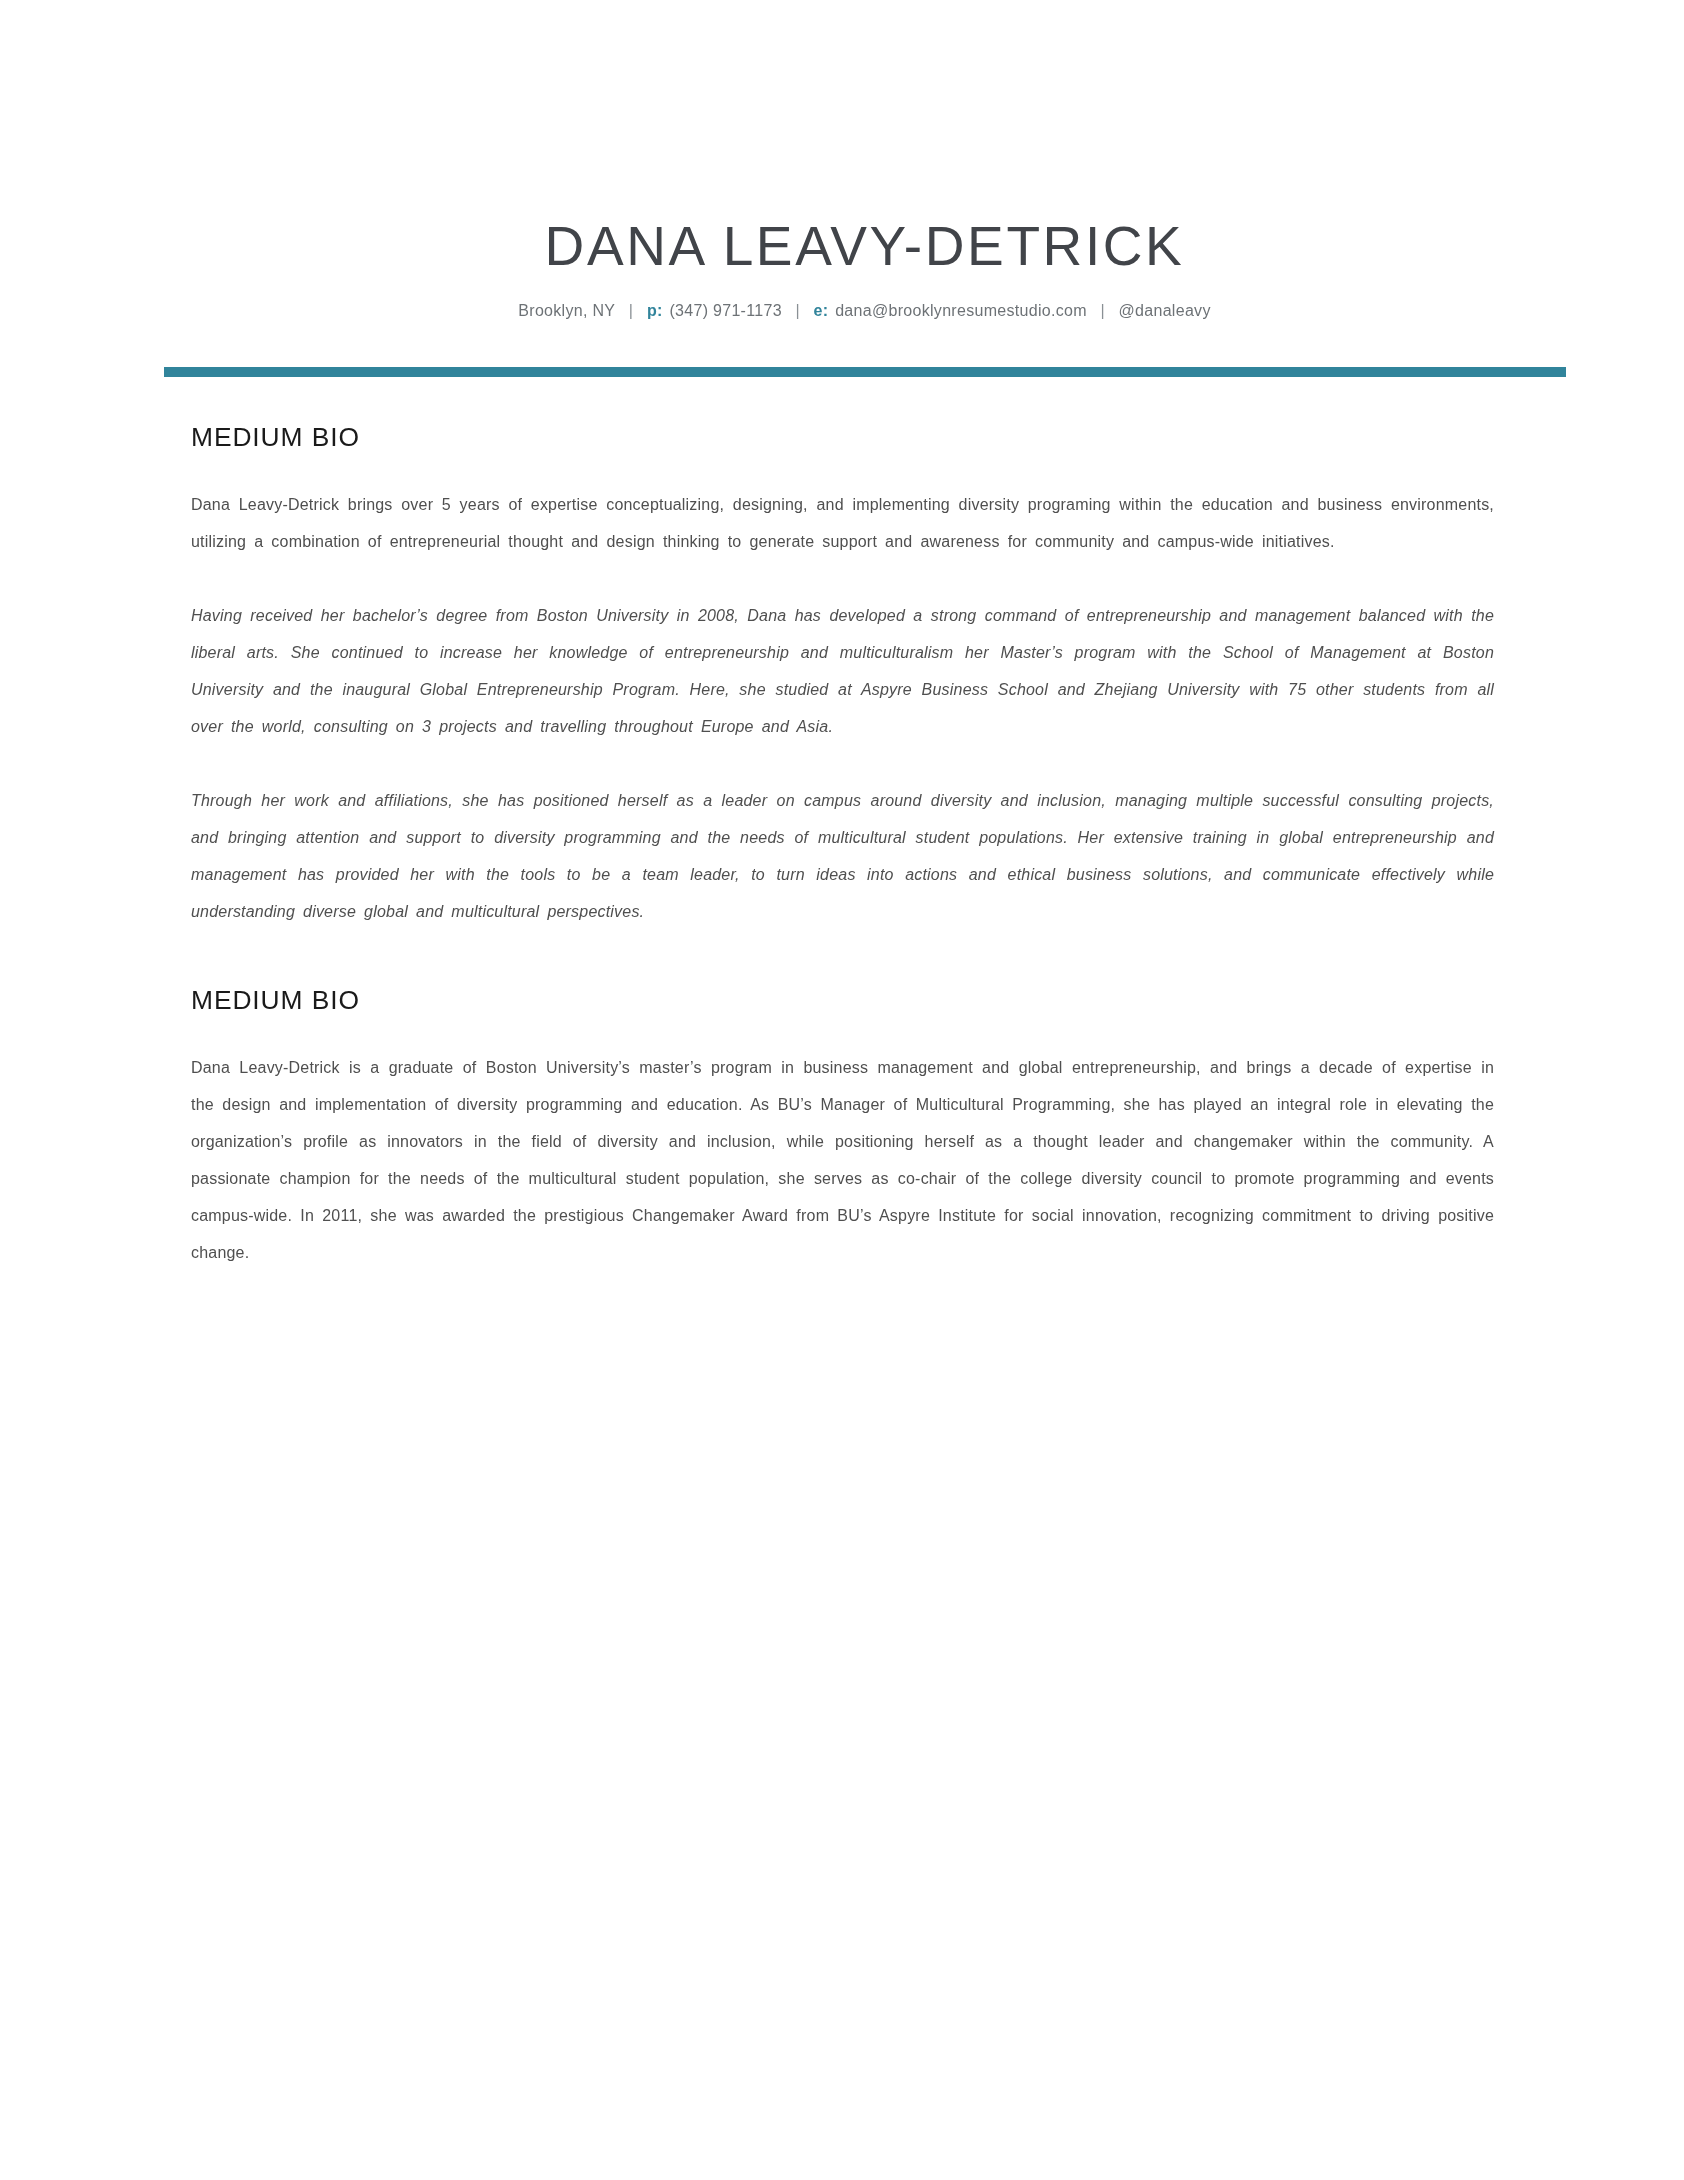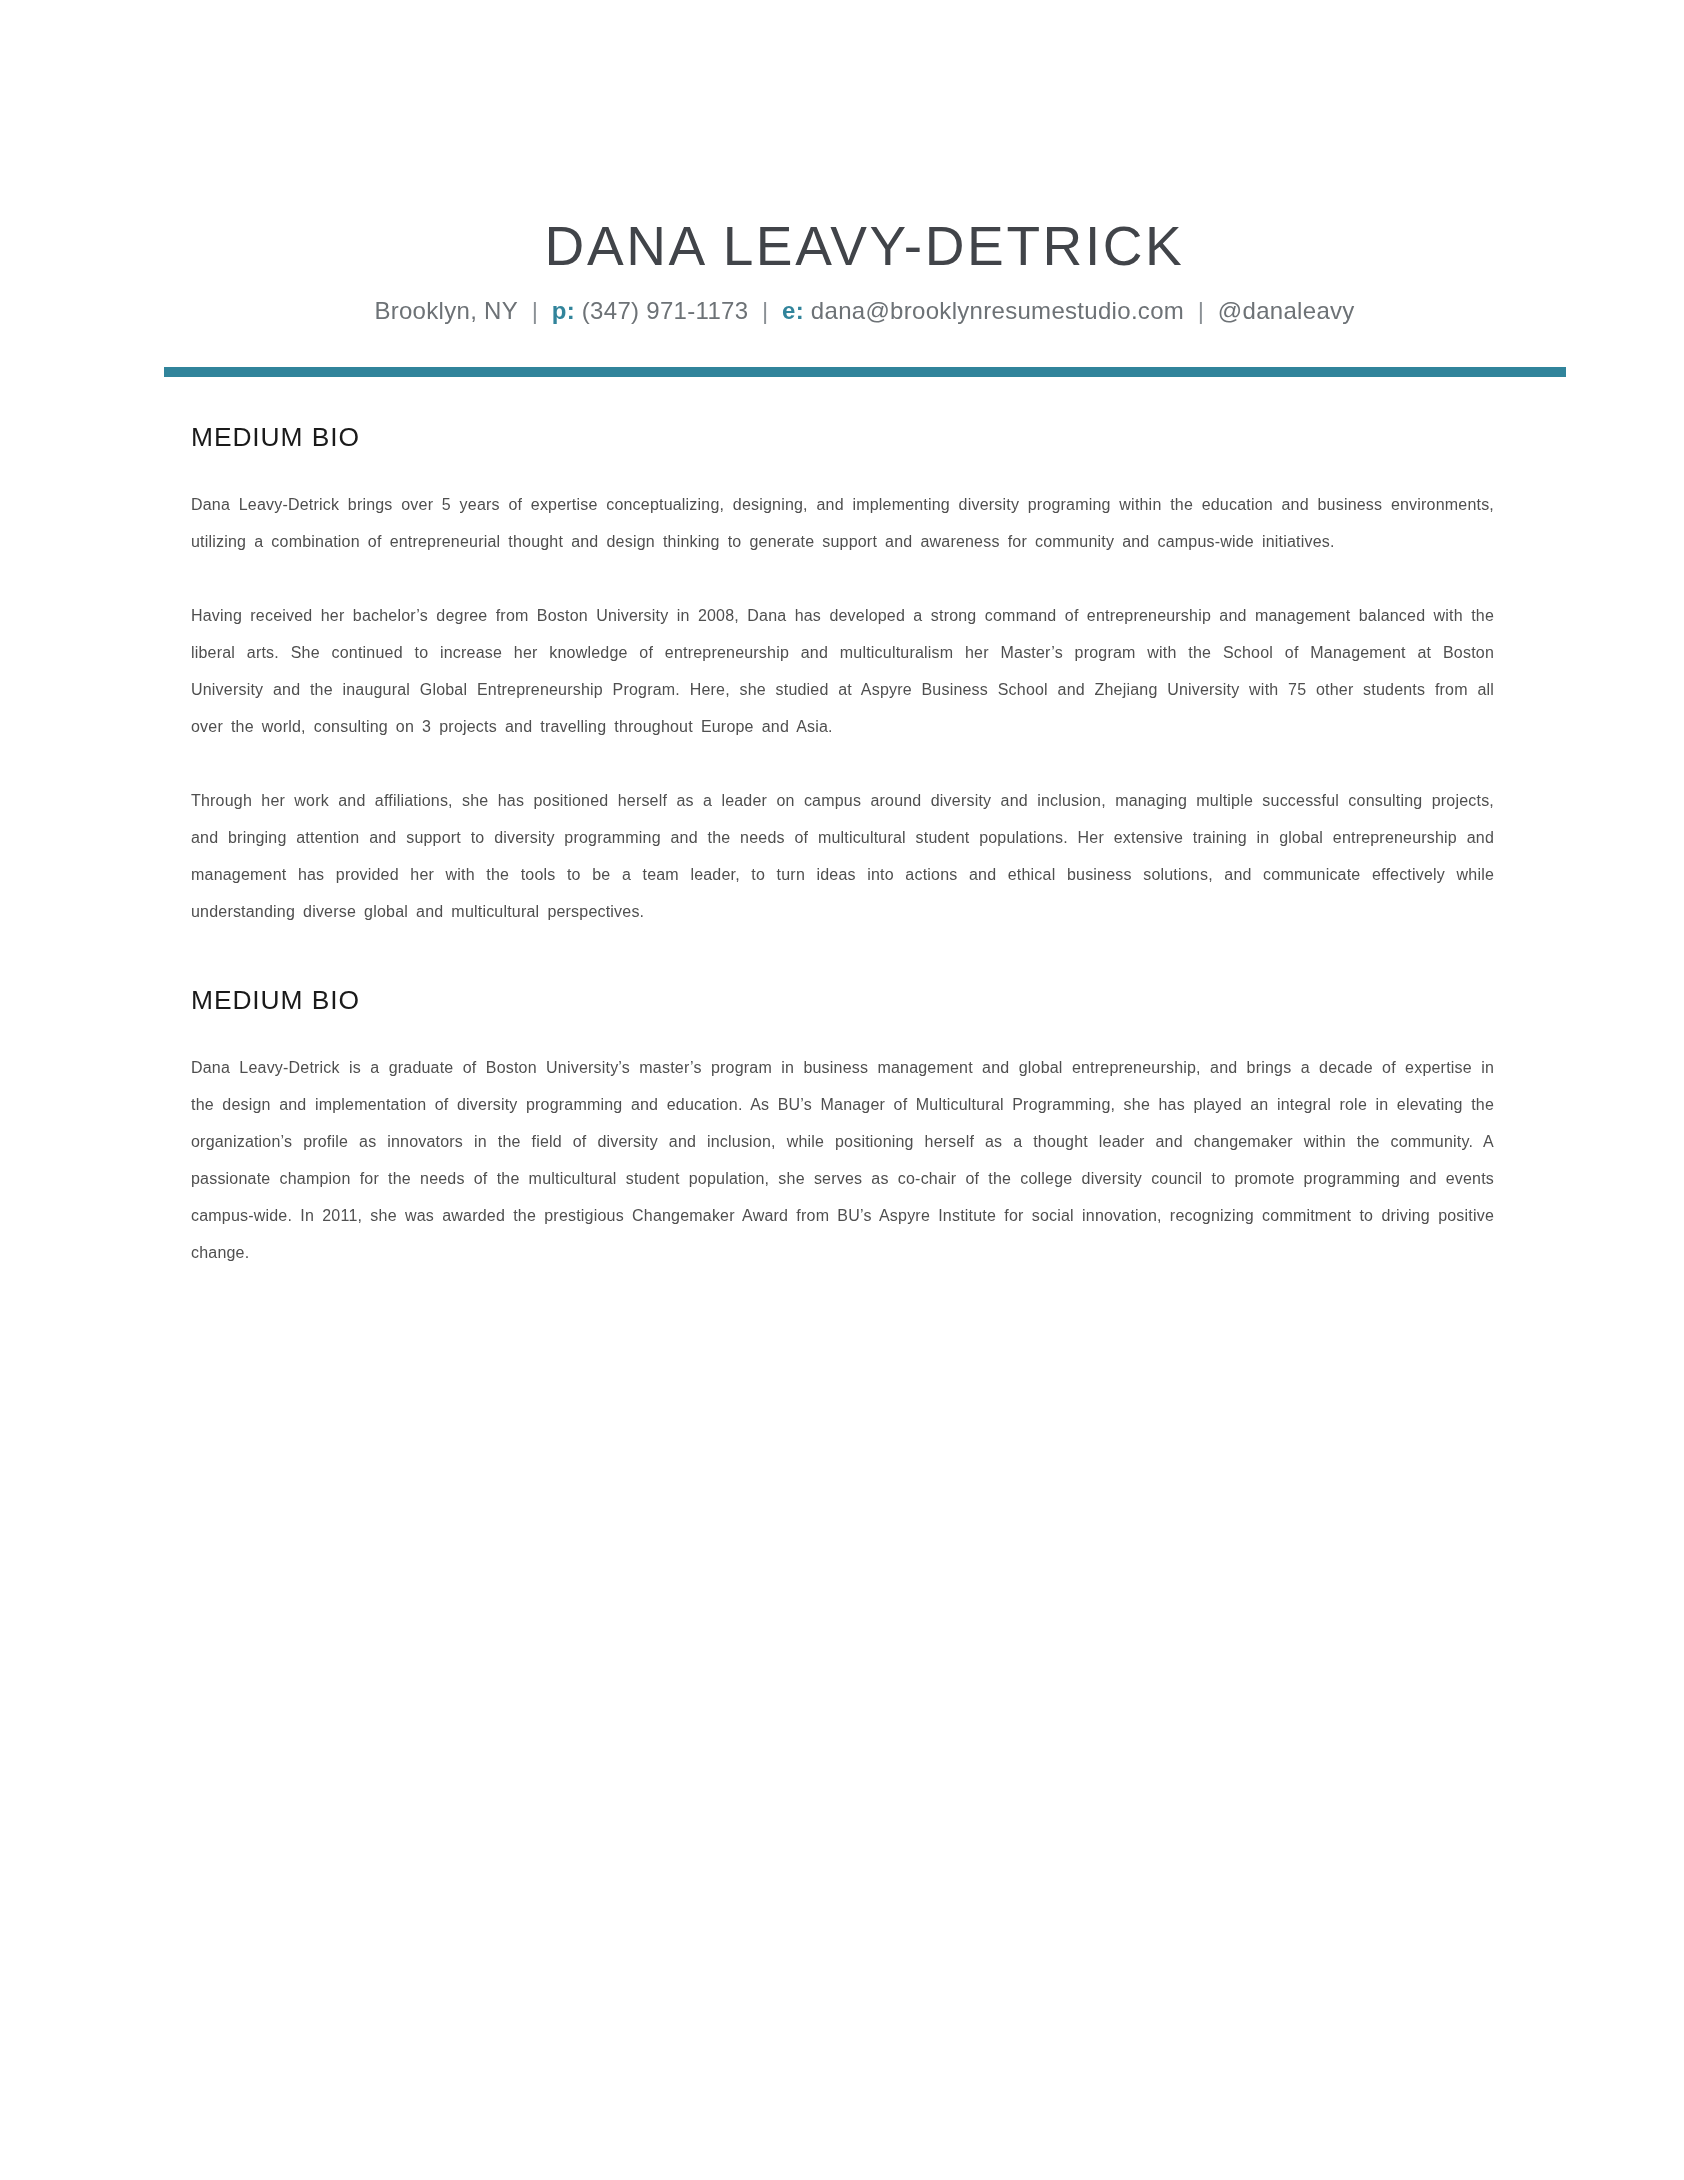--- a/index.html
+++ b/index.html
@@ -23,21 +23,21 @@
   }
   .title {
     font-size: 55px;
     font-weight: 300;
     letter-spacing: 2.6px;
     color: #414449;
     line-height: 1.15;
   }
   .contact {
     margin-top: 17px;
-    font-size: 24px;
+    font-size: 16px;
     line-height: 31px;
     color: #6d7276;
     letter-spacing: 0.3px;
   }
   .contact .sep {
     color: #8a9095;
     margin: 0 13.6px;
   }
   .contact .label {
     color: #31849b;
@@ -68,20 +68,21 @@
   .bio-paragraph {
     font-size: 16px;
     line-height: 37px;
     color: #4f4f4f;
     text-align: justify;
     word-spacing: 3.4px;
     letter-spacing: 0.2px;
   }
   .bio-paragraph + .bio-paragraph {
     margin-top: 37px;
+    font-style: italic;
   }
 </style>
 </head>
 <body>
 
 <div class="page">
 
   <div class="header">
     <h1 class="title">DANA LEAVY-DETRICK</h1>
     <div class="contact">

